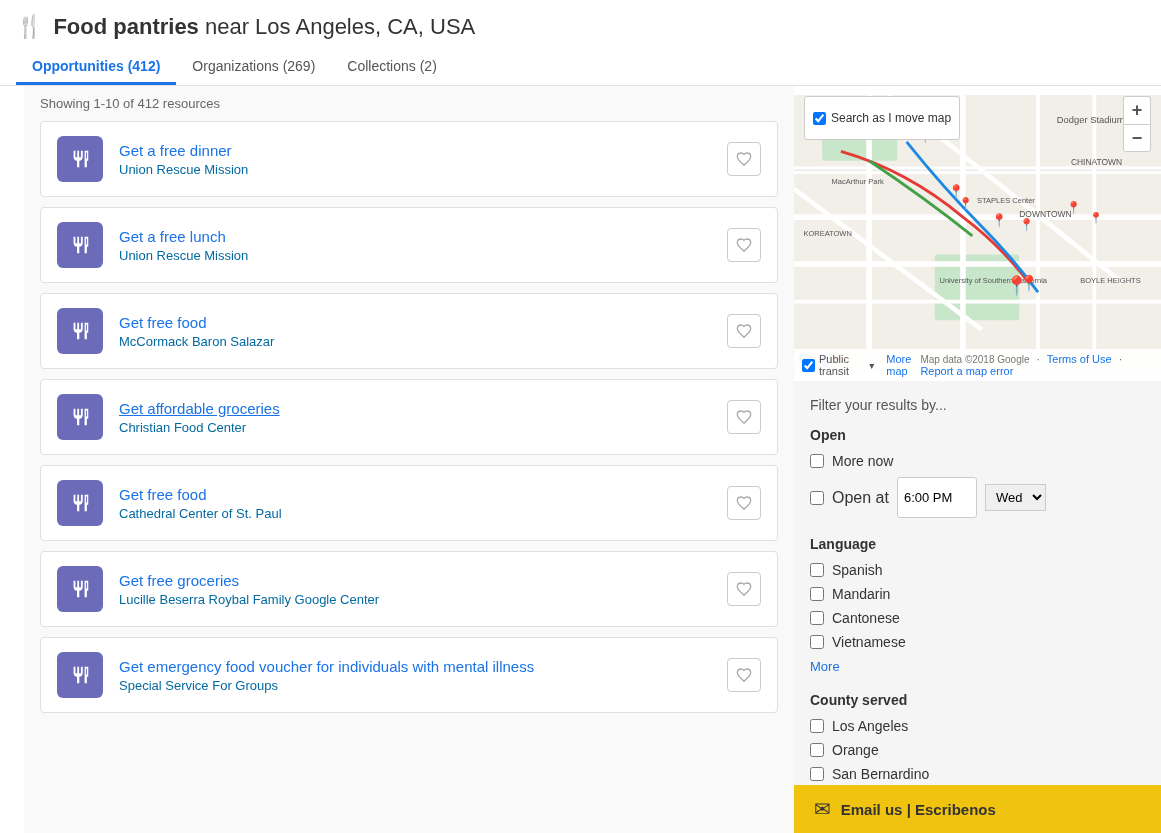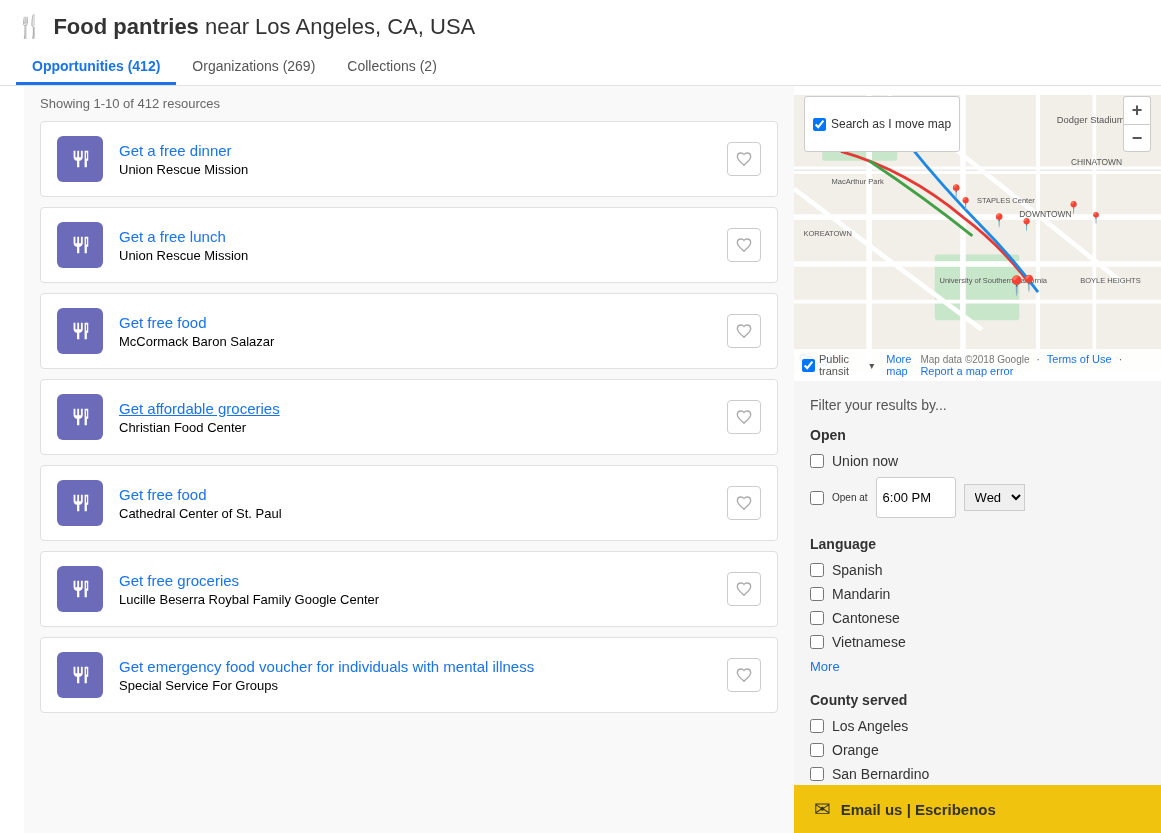--- a/index.html
+++ b/index.html
@@ -22,51 +22,51 @@
     .left-panel { width: 770px; flex-shrink: 0; overflow-y: auto; background: #f9f9f9; margin-left: 24px; }
     .results-count { padding: 10px 16px; font-size: 13px; color: #666; }
 
     
     .resource-list { padding: 0 16px; }
     .resource-item { background: #fff; border: 1px solid #e0e0e0; border-radius: 4px; margin-bottom: 10px; display: flex; align-items: center; padding: 14px 16px; gap: 16px; }
     .resource-icon { width: 46px; height: 46px; background: #6b6bba; border-radius: 6px; display: flex; align-items: center; justify-content: center; flex-shrink: 0; }
     .resource-icon svg { fill: white; width: 22px; height: 22px; }
     .resource-content { flex: 1; }
     .resource-title { color: #1a73e8; font-size: 15px; text-decoration: none; }
-    .resource-org { font-size: 13px; color: #000000; margin-top: 3px; }
+    .resource-org { font-size: 13px; color: #0369a1; margin-top: 3px; }
     .heart-btn { width: 34px; height: 34px; border: 1px solid #ccc; border-radius: 4px; background: #fff; display: flex; align-items: center; justify-content: center; cursor: pointer; flex-shrink: 0; }
     .heart-btn svg { width: 16px; height: 16px; fill: none; stroke: #aaa; stroke-width: 2; }
 
     
     .right-panel { flex: 1; display: flex; flex-direction: column; }
 
     .map-controls { position: absolute; top: 10px; right: 10px; display: flex; flex-direction: column; gap: 0; }
     .map-zoom-btn { width: 28px; height: 28px; background: white; border: 1px solid #ccc; display: flex; align-items: center; justify-content: center; cursor: pointer; font-size: 18px; font-weight: bold; color: #555; }
     .map-zoom-btn:first-child { border-radius: 3px 3px 0 0; border-bottom: none; }
     .map-zoom-btn:last-child { border-radius: 0 0 3px 3px; }
 
-    .search-as-move { position: absolute; top: 10px; left: 10px; background: white; border: 1px solid #ccc; border-radius: 3px; padding: 20px 8px; font-size: 12px; display: flex; align-items: center; gap: 5px; }
+    .search-as-move { position: absolute; top: 10px; left: 10px; background: white; border: 1px solid #ccc; border-radius: 3px; padding: 14px 8px; font-size: 12px; display: flex; align-items: center; gap: 5px; }
     .search-as-move input[type=checkbox] { width: 13px; height: 13px; }
 
     .map-bottom-bar { position: absolute; bottom: 0; left: 0; right: 0; display: flex; justify-content: space-between; align-items: center; background: rgba(255,255,255,0.9); padding: 4px 8px; font-size: 11px; color: #555; }
     .public-transit { display: flex; align-items: center; gap: 4px; }
     .public-transit input[type=checkbox] { width: 13px; height: 13px; }
     .more-map-link { color: #1a73e8; text-decoration: none; margin-left: 8px; }
     .map-attribution { font-size: 10px; color: #777; }
 
     
     .filter-panel { flex: 1; overflow-y: auto; padding: 16px; background: #f5f5f5; }
     .filter-title { font-size: 14px; color: #555; margin-bottom: 14px; }
     .filter-section { margin-bottom: 18px; }
     .filter-section-title { font-size: 14px; font-weight: bold; color: #333; margin-bottom: 10px; }
     .filter-option { display: flex; align-items: center; gap: 8px; margin-bottom: 8px; font-size: 14px; }
     .filter-option input[type=checkbox] { width: 14px; height: 14px; }
     .open-at-row { display: flex; align-items: center; gap: 8px; margin-bottom: 8px; }
     .open-at-row input[type=checkbox] { width: 14px; height: 14px; }
-    .open-at-row label { font-size: 10px; }
+    .open-at-row label { font-size: 16px; }
     .open-at-row input[type=text] { border: 1px solid #ccc; border-radius: 3px; padding: 12px 6px; font-size: 13px; width: 80px; }
     .open-at-row select { border: 1px solid #ccc; border-radius: 0; padding: 4px 6px; font-size: 13px; }
     .more-link { color: #1a73e8; font-size: 13px; cursor: pointer; text-decoration: none; }
 
     
     .email-bar { background: #f0c30f; padding: 12px 20px; display: flex; align-items: center; gap: 10px; cursor: pointer; flex-shrink: 0; }
     .email-icon { font-size: 20px; }
     .email-text { font-weight: bold; font-size: 15px; color: #333; }
 
     
@@ -303,21 +303,21 @@
       </div>
     </div>
 
     <div class="filter-panel">
       <div class="filter-title">Filter your results by...</div>
 
       <div class="filter-section">
         <div class="filter-section-title">Open</div>
         <div class="filter-option">
           <input type="checkbox" style="">
-          <label>Union now</label>
+          <label>More now</label>
         </div>
         <div class="open-at-row">
           <input type="checkbox" style="">
           <label>Open at</label>
           <input type="text" value="6:00 PM" style="">
           <select>
             <option>Wed</option>
             <option>Mon</option>
             <option>Tue</option>
             <option>Thu</option>

